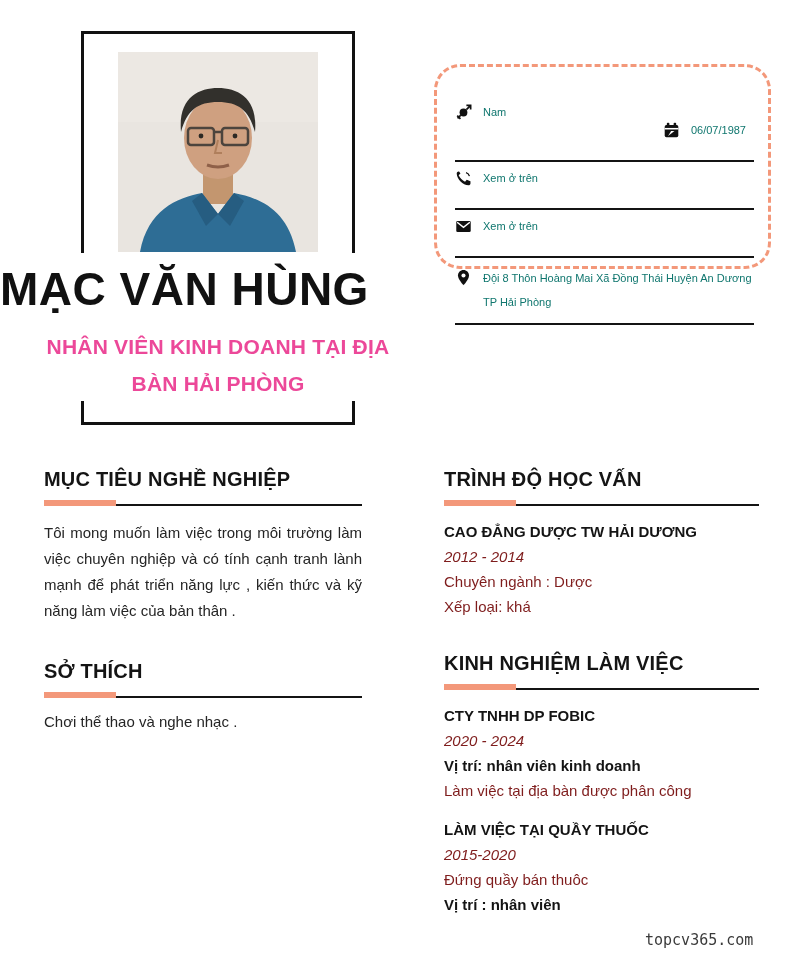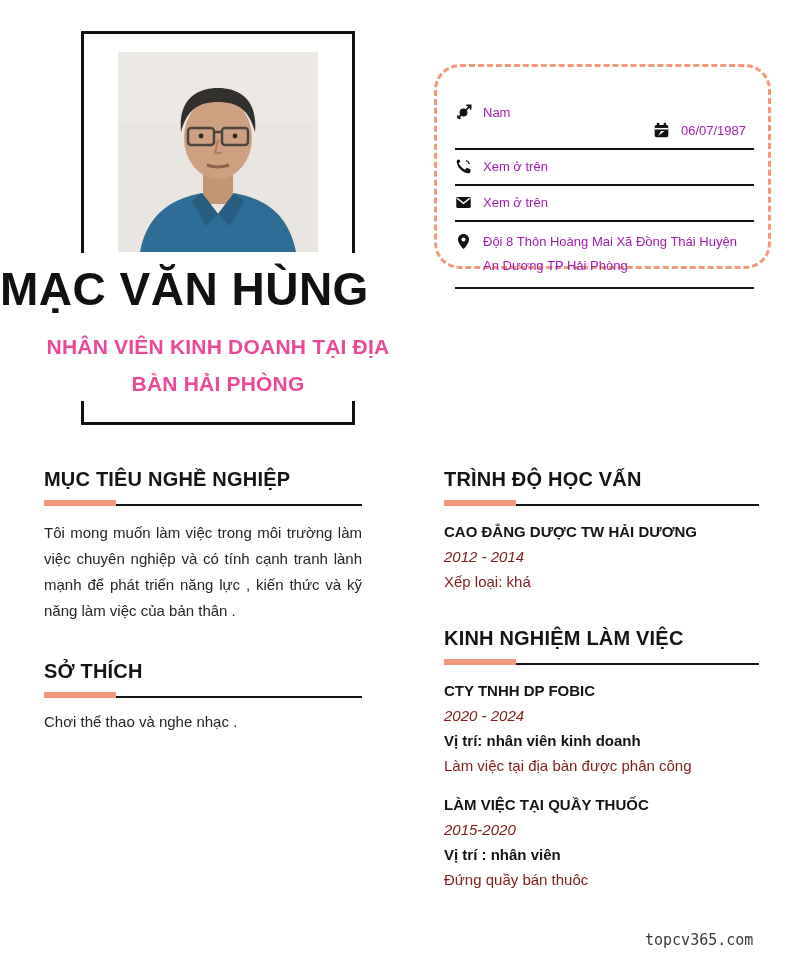--- a/index.html
+++ b/index.html
@@ -30,22 +30,22 @@
     font-size:21px; font-weight:700; color:#ec4899; line-height:37px; letter-spacing:0.2px;
   }
   
   .contact-card {
     position:absolute; left:434px; top:64px; width:337px; height:205px;
     border:3px dashed var(--accent); border-radius:26px;
     padding:10px 14px 0 18px;
   }
   .c-row {
     display:flex; align-items:center; gap:11px;
-    padding:6px 0 7px; border-bottom:2px solid #141414;
-    font-size:13px; color:#a21caf; line-height:21px;
+    padding:6px 0 19px; border-bottom:2px solid #141414;
+    font-size:11px; color:#0f766e; line-height:21px;
   }
   .c-row.split { justify-content:space-between; }
   .c-group { display:flex; align-items:center; gap:11px; }
   .c-row.addr { align-items:flex-start; padding-top:8px; padding-bottom:9px; line-height:24px; }
   .c-row.addr .cicon { margin-top:3px; }
   .c-row:last-child { border-bottom:2px solid #141414; }
   .cicon { width:17px; height:17px; flex:0 0 17px; display:inline-block; }
   .c-row.split .c-group:last-child { margin-right:8px;margin-top:37px; }
   
   .col-left  { position:absolute; left:44px;  top:468px; width:318px; }
@@ -168,39 +168,40 @@
   <div class="col-right">
     <div>
       <div class="section-heading">TRÌNH ĐỘ HỌC VẤN</div>
       <div class="rule">
           <span class="line"></span>
           <span class="accent"></span>
         </div>
       <div class="entry">
         <div class="e-line e-bold">CAO ĐẲNG DƯỢC TW HẢI DƯƠNG</div>
         <div class="e-line e-italic">2012 - 2014</div>
+        <div class="e-line">Chuyên ngành : Dược</div>
         <div class="e-line">Xếp loại: khá</div>
       </div>
     </div>
     <div class="sec-gap" style="margin-top:33px;">
       <div class="section-heading">KINH NGHIỆM LÀM VIỆC</div>
       <div class="rule">
           <span class="line"></span>
           <span class="accent"></span>
         </div>
       <div class="entry">
         <div class="e-line e-bold">CTY TNHH DP FOBIC</div>
         <div class="e-line e-italic">2020 - 2024</div>
         <div class="e-line e-bold">Vị trí: nhân viên kinh doanh</div>
         <div class="e-line">Làm việc tại địa bàn được phân công</div>
       </div>
       <div class="entry">
         <div class="e-line e-bold">LÀM VIỆC TẠI QUẦY THUỐC</div>
         <div class="e-line e-italic">2015-2020</div>
+        <div class="e-line">Đứng quầy bán thuôc</div>
         <div class="e-line e-bold">Vị trí : nhân viên</div>
-        <div class="e-line">Đứng quầy bán thuôc</div>
       </div>
     </div>
   </div>
 
   <div class="watermark">topcv365.com</div>
 
 </div>
 
 </body></html>

